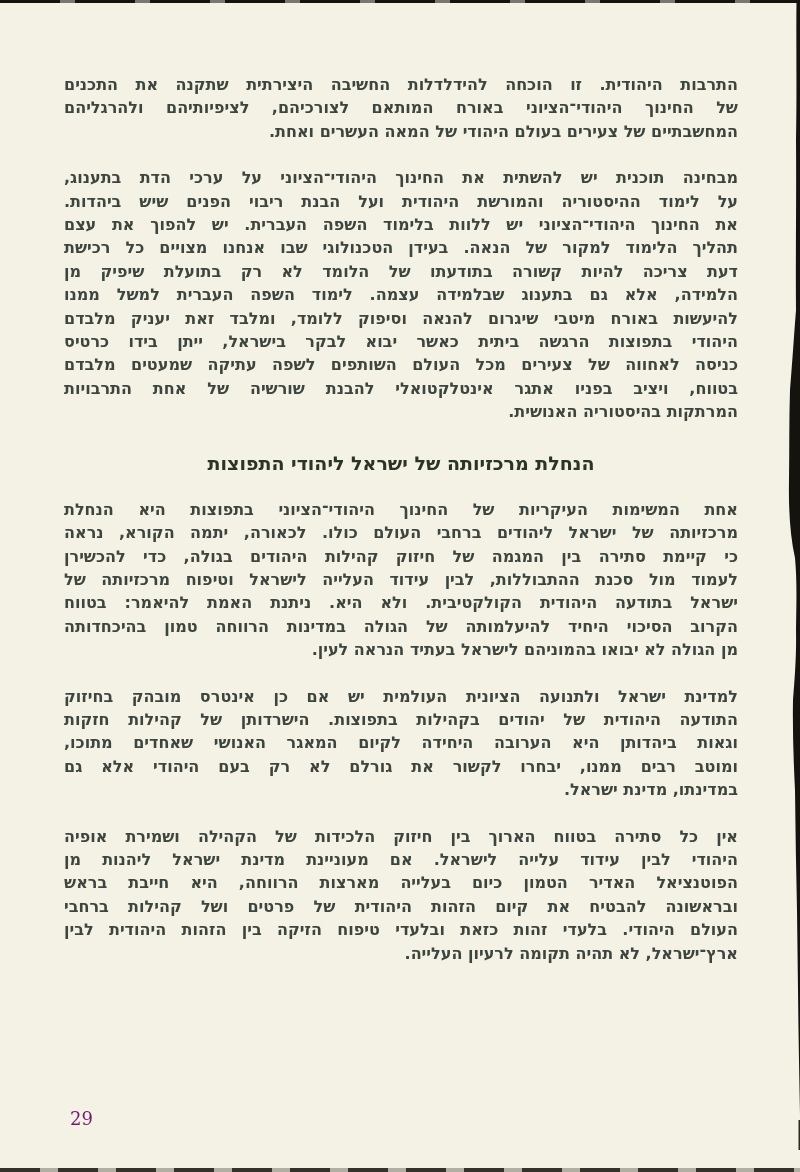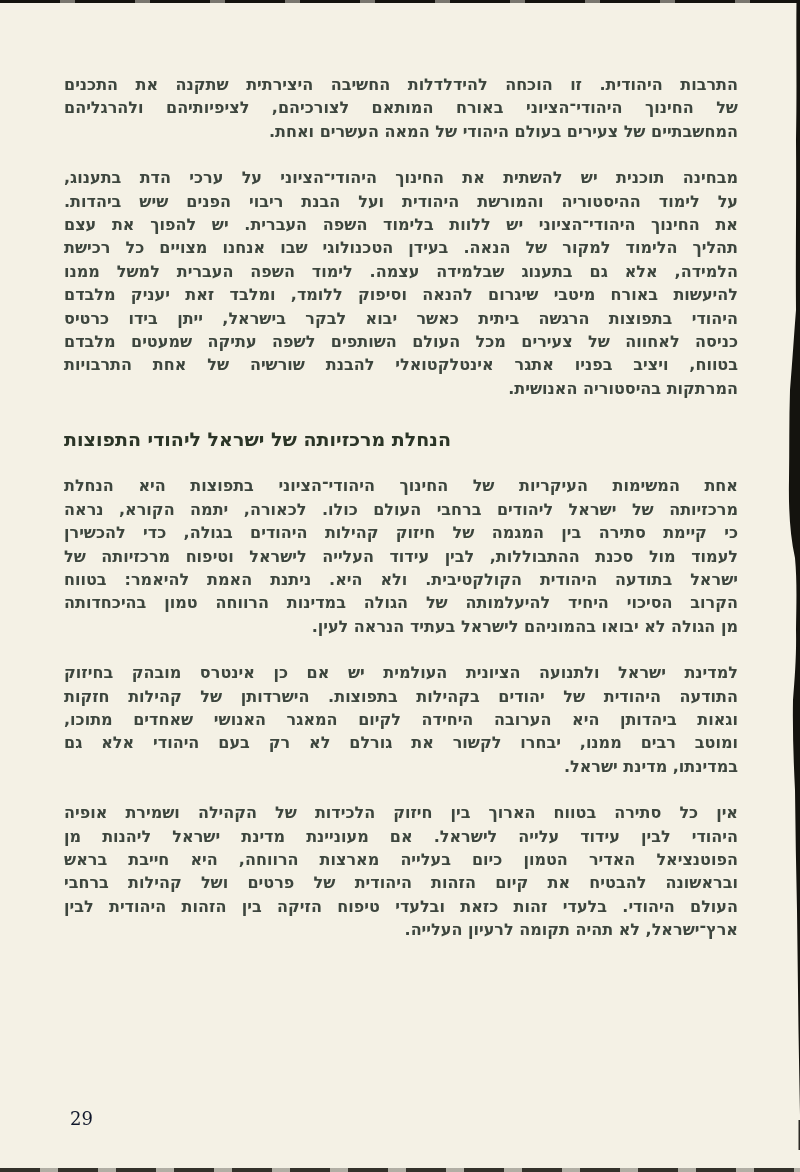--- a/index.html
+++ b/index.html
@@ -59,32 +59,32 @@
     white-space: normal;
     font-weight: bold;
   }
   .text-line.last {
     text-align-last: right;
   }
   .section-heading {
     font-size: 19px;
     font-weight: bold;
     color: #2b3527;
-    text-align: left;
+    text-align: center;
     direction: rtl;
     margin: 26px 0 22px 0;
     line-height: 26px;
   }
   .page-number {
     position: absolute;
     left: 70px;
     top: 1108px;
     font-family: "DejaVu Serif", serif;
     font-size: 18px;
-    color: #0f172a;
+    color: #701a75;
   }
 </style>
 </head>
 <body>
 
 <div class="page">
 
   <div class="edge-top"></div>
 
   <svg class="edge-right" viewBox="0 0 14 1172" preserveAspectRatio="none">
@@ -110,20 +110,21 @@
         <div class="para">
           <div class="text-line">התרבות היהודית. זו הוכחה להידלדלות החשיבה היצירתית שתקנה את התכנים</div>
           <div class="text-line">של החינוך היהודי־הציוני באורח המותאם לצורכיהם, לציפיותיהם ולהרגליהם</div>
           <div class="text-line last">המחשבתיים של צעירים בעולם היהודי של המאה העשרים ואחת.</div>
         </div>
         <div class="para">
           <div class="text-line">מבחינה תוכנית יש להשתית את החינוך היהודי־הציוני על ערכי הדת בתענוג,</div>
           <div class="text-line">על לימוד ההיסטוריה והמורשת היהודית ועל הבנת ריבוי הפנים שיש ביהדות.</div>
           <div class="text-line">את החינוך היהודי־הציוני יש ללוות בלימוד השפה העברית. יש להפוך את עצם</div>
           <div class="text-line">תהליך הלימוד למקור של הנאה. בעידן הטכנולוגי שבו אנחנו מצויים כל רכישת</div>
+          <div class="text-line">דעת צריכה להיות קשורה בתודעתו של הלומד לא רק בתועלת שיפיק מן</div>
           <div class="text-line">הלמידה, אלא גם בתענוג שבלמידה עצמה. לימוד השפה העברית למשל ממנו</div>
           <div class="text-line">להיעשות באורח מיטבי שיגרום להנאה וסיפוק ללומד, ומלבד זאת יעניק מלבדם</div>
           <div class="text-line">היהודי בתפוצות הרגשה ביתית כאשר יבוא לבקר בישראל, ייתן בידו כרטיס</div>
           <div class="text-line">כניסה לאחווה של צעירים מכל העולם השותפים לשפה עתיקה שמעטים מלבדם</div>
           <div class="text-line">בטווח, ויציב בפניו אתגר אינטלקטואלי להבנת שורשיה של אחת התרבויות</div>
           <div class="text-line last">המרתקות בהיסטוריה האנושית.</div>
         </div>
       </div>
     <h2 class="section-heading">הנחלת מרכזיותה של ישראל ליהודי התפוצות</h2>
     <div id="after-heading">

